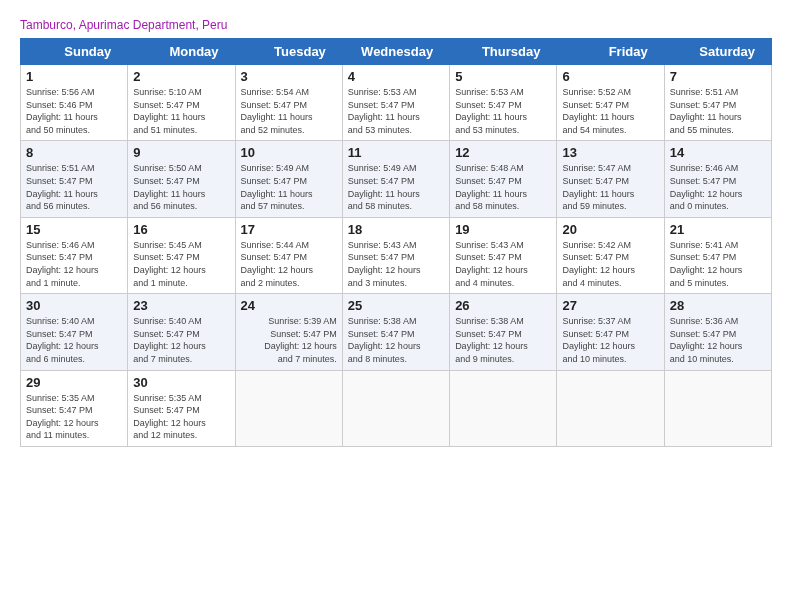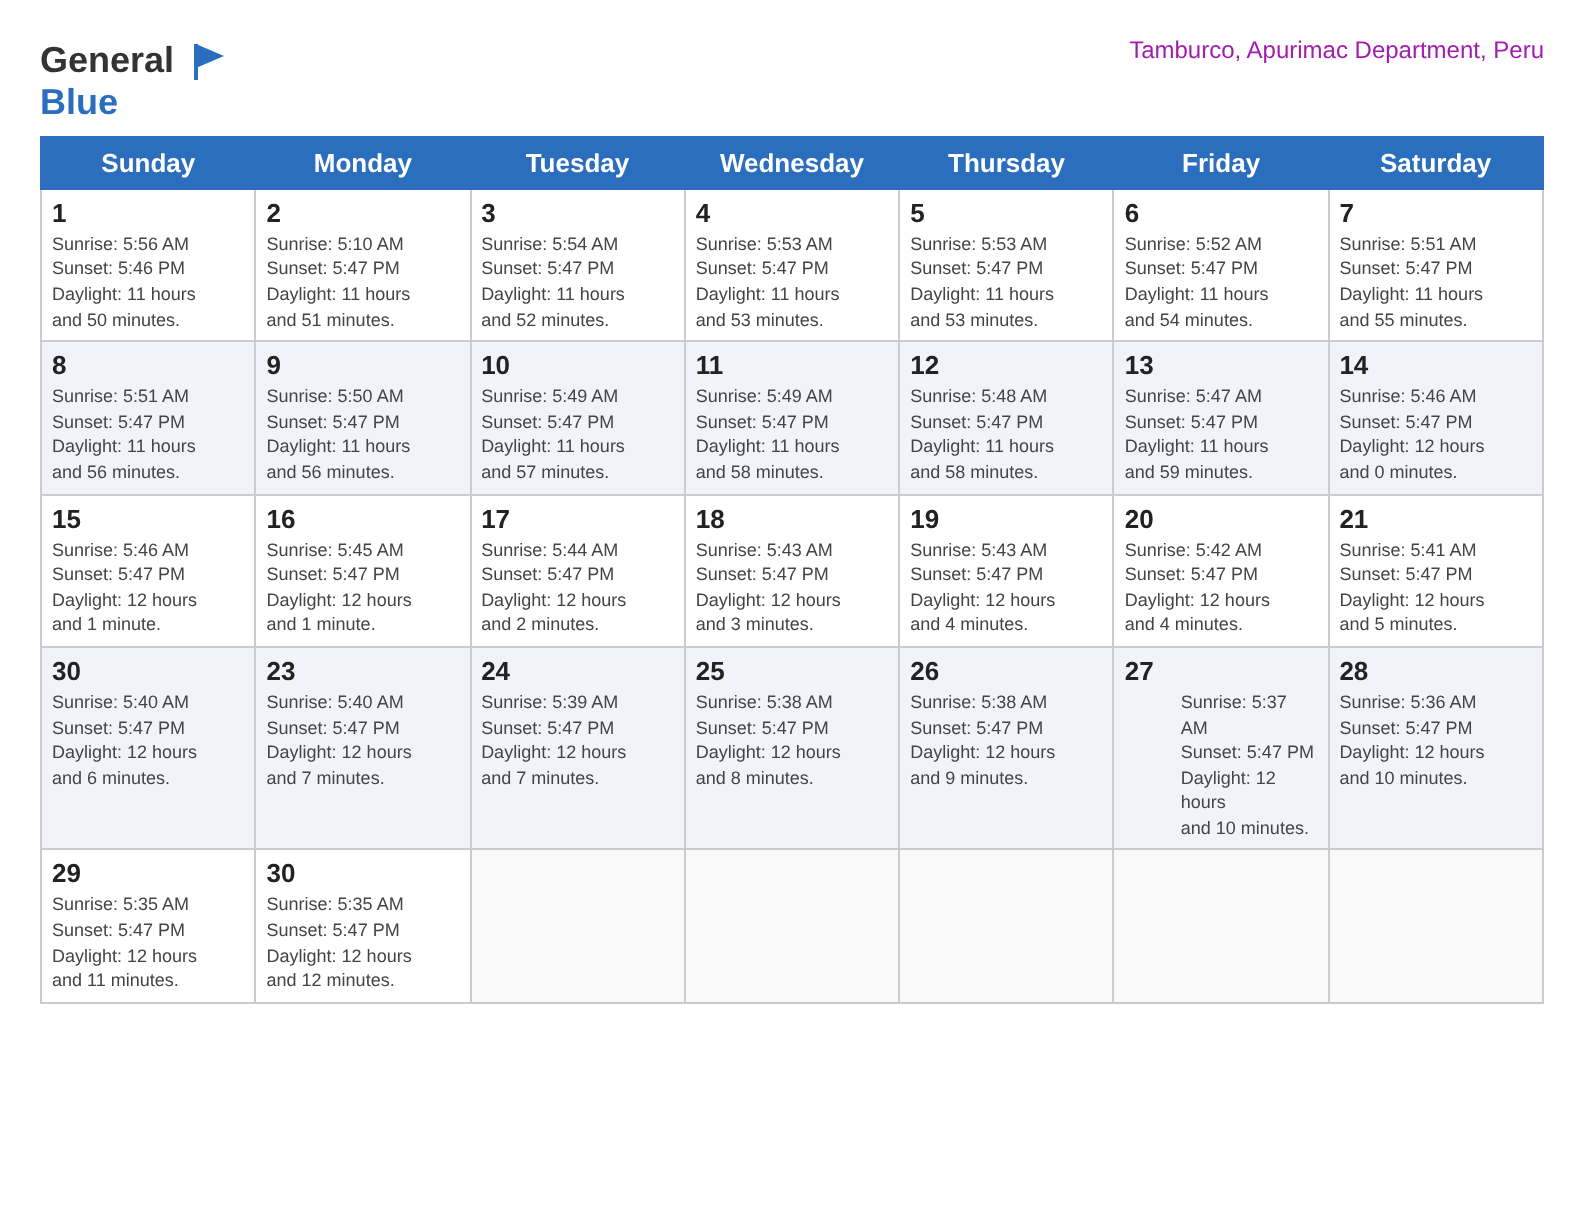--- a/index.html
+++ b/index.html
@@ -57,21 +57,21 @@
       width: 100%;
       border-collapse: collapse;
       table-layout: fixed;
     }
     .calendar-table th {
       background: #2a6ebd;
       color: #fff;
       font-size: 13px;
       font-weight: bold;
       padding: 5px 16px;
-      text-align: center;
+      text-align: right;
       border: 1px solid #2a6ebd;
     }
     .calendar-table td {
       border: 1px solid #ccc;
       vertical-align: top;
       padding: 4px 5px;
       font-size: 9.5px;
       color: #333;
       height: 72px;
       background: #fff;
@@ -98,34 +98,20 @@
     .calendar-table tr:last-child td {
       height: 60px;
       margin-left: 44px;
     }
   </style>
 </head>
 <body>
 
 <div class="page">
   <div class="header">
-    <div class="logo">
-      <div>
-        <div class="logo-text">
-          <span class="logo-general">General</span>
-          <svg class="logo-icon" viewBox="0 0 22 22" xmlns="http://www.w3.org/2000/svg" style="display:inline;vertical-align:middle;margin-left:2px;">
-            <polygon points="4,2 18,8 4,14" fill="#2a6ebd"></polygon>
-            <line x1="4" y1="2" x2="4" y2="20" stroke="#2a6ebd" stroke-width="2"></line>
-          </svg>
-        </div>
-        <div class="logo-text">
-          <span class="logo-blue">Blue</span>
-        </div>
-      </div>
-    </div>
     <div class="title-area">
       <div class="calendar-subtitle">Tamburco, Apurimac Department, Peru</div>
     </div>
   </div>
 
   <table class="calendar-table">
     <thead>
       <tr>
 
       <th>Sunday</th>
@@ -301,42 +287,42 @@
           </td>
           <td>
             <span class="day-number">23</span>
             <div class="day-info" style="white-space: pre-line;">Sunrise: 5:40 AM
 Sunset: 5:47 PM
 Daylight: 12 hours
 and 7 minutes.</div>
           </td>
           <td>
             <span class="day-number">24</span>
-            <div class="day-info" style="white-space: pre-line;">Sunrise: 5:39 AM
+            <div class="day-info" style="white-space: pre-line; text-align: right;">Sunrise: 5:39 AM
 Sunset: 5:47 PM
 Daylight: 12 hours
 and 7 minutes.</div>
           </td>
           <td>
             <span class="day-number">25</span>
             <div class="day-info" style="white-space: pre-line;">Sunrise: 5:38 AM
 Sunset: 5:47 PM
 Daylight: 12 hours
 and 8 minutes.</div>
           </td>
           <td>
             <span class="day-number">26</span>
             <div class="day-info" style="white-space: pre-line;">Sunrise: 5:38 AM
 Sunset: 5:47 PM
 Daylight: 12 hours
 and 9 minutes.</div>
           </td>
           <td>
             <span class="day-number">27</span>
-            <div class="day-info" style="white-space: pre-line; margin-left: 28px;">Sunrise: 5:37 AM
+            <div class="day-info" style="white-space: pre-line;">Sunrise: 5:37 AM
 Sunset: 5:47 PM
 Daylight: 12 hours
 and 10 minutes.</div>
           </td>
           <td>
             <span class="day-number">28</span>
             <div class="day-info" style="white-space: pre-line;">Sunrise: 5:36 AM
 Sunset: 5:47 PM
 Daylight: 12 hours
 and 10 minutes.</div>

